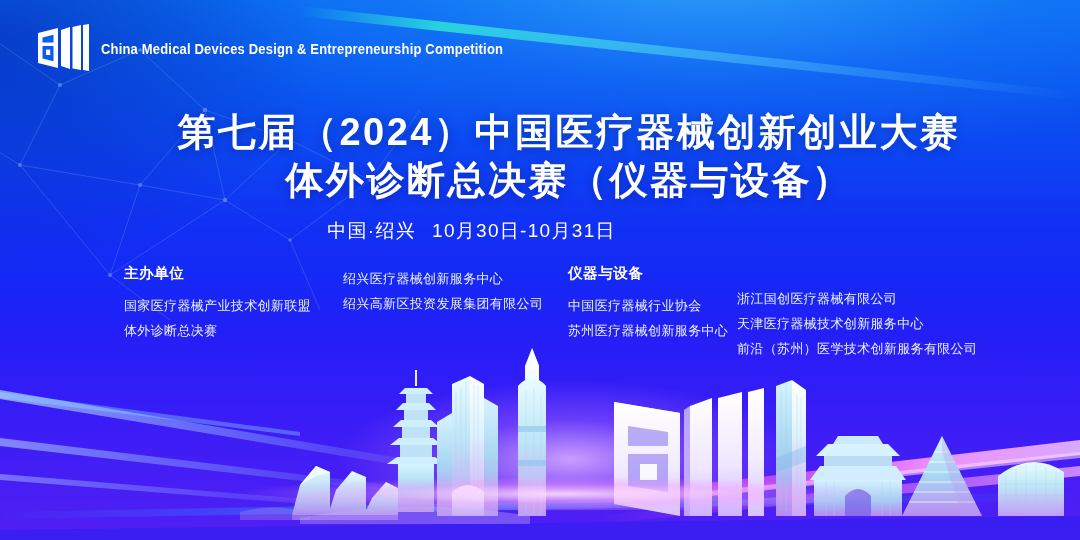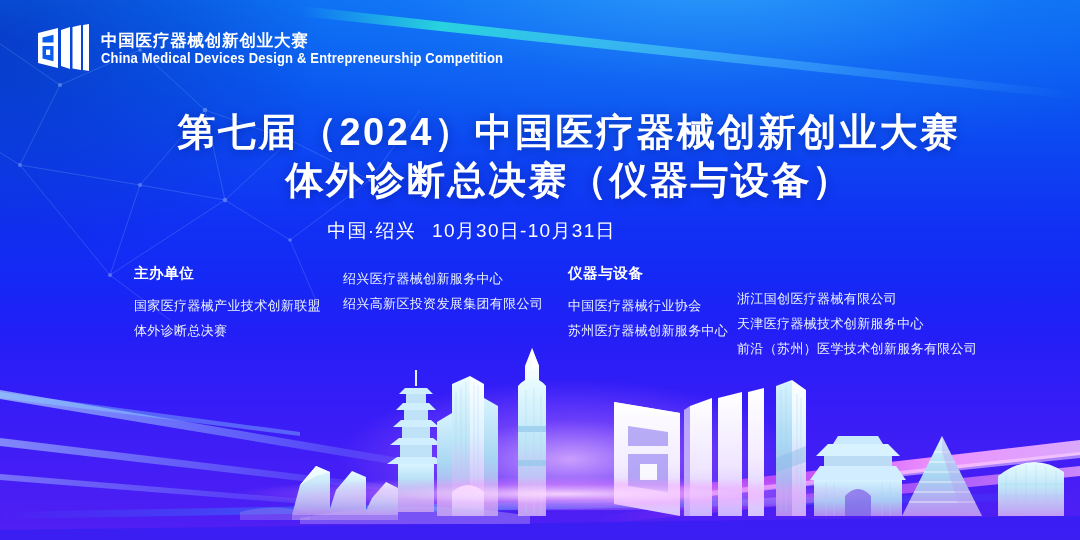--- a/index.html
+++ b/index.html
@@ -66,21 +66,21 @@
 
   .subline{
     position:absolute;left:0;top:218px;width:943px;text-align:center;
     color:#ffffff;font-size:19px;line-height:26px;letter-spacing:1.3px;
   }
   .subline .gap{display:inline-block;width:16px;}
 
   
   .orgs{position:absolute;left:0;top:266px;width:1080px;height:100px;}
   .org-col{position:absolute;top:0;}
-  .org-col.c1{left:134px;}
+  .org-col.c1{left:124px;}
   .org-col.c2{left:343px;}
   .org-col.c3{left:568px;}
   .org-col.c4{left:737px;top:20px;}
   .org-head{
     color:#ffffff;font-size:14.5px;font-weight:bold;letter-spacing:.6px;
     line-height:1;margin-bottom:12px;white-space:nowrap;
   }
   .org-item{
     color:#e9f1ff;font-size:13px;line-height:25px;letter-spacing:.35px;white-space:nowrap;
   }
@@ -183,21 +183,20 @@
       <path d="M10 25.6 L14.2 25.6 L14.2 31 L10 31 Z" fill="#ffffff"></path>
 
       <path d="M25 6 L34 3 L34 45 L25 42 Z" fill="#ffffff"></path>
 
       <path d="M36.5 3 L45 1 L45 46 L36.5 44.5 Z" fill="#ffffff"></path>
       <path d="M47 1 L53 0 L53 47 L47 46 Z" fill="#ffffff"></path>
 
       <path d="M25 6 L34 3 L34 6.5 L25 9.2 Z" fill="#d8e8ff" opacity="0.0"></path>
     </svg>
     <div class="logo-text">
-      <div class="logo-cn">中国医疗器械创新创业大赛</div>
       <div class="logo-en">China Medical Devices Design &amp; Entrepreneurship Competition</div>
     </div>
   </div>
 
   <div class="headline">
     <div class="l1">第七届（2024）中国医疗器械创新创业大赛</div>
     <div class="l2">体外诊断总决赛（仪器与设备）</div>
   </div>
 
   <div class="subline">

